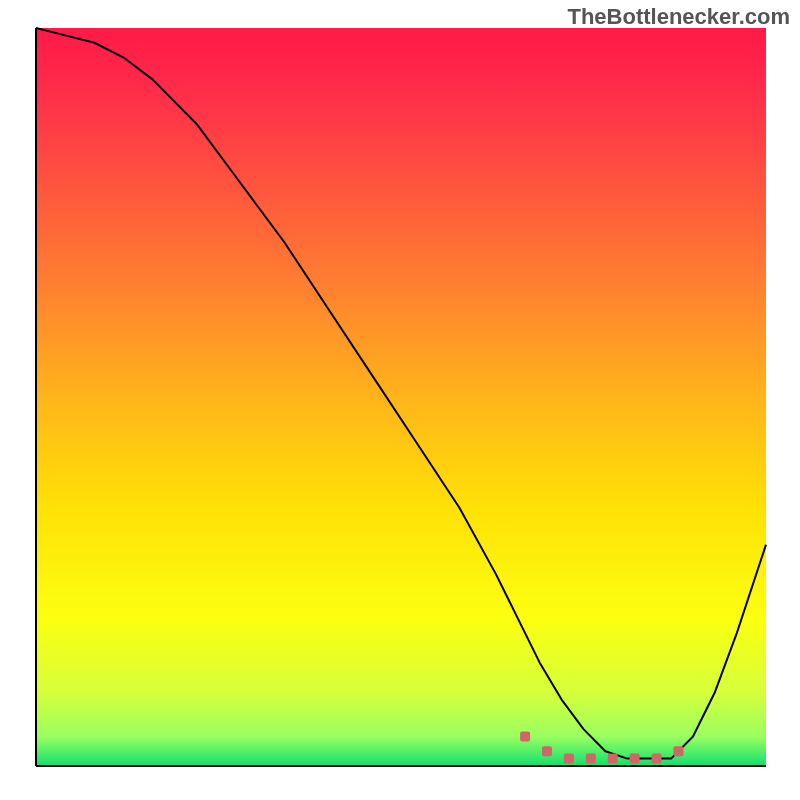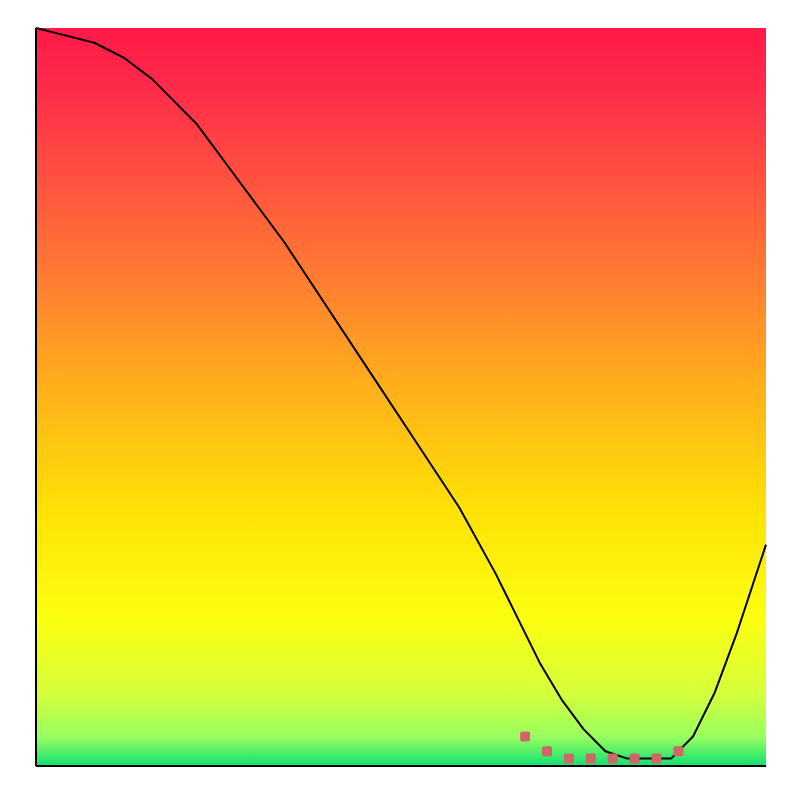--- a/index.html
+++ b/index.html
@@ -27,20 +27,21 @@
   svg {
     position: absolute;
     top: 0;
     left: 0;
   }
 </style>
 </head>
 <body>
 
 <div class="chart-container">
+  <div class="watermark">TheBottlenecker.com</div>
 
   <svg id="chart-svg" width="800" height="800" viewBox="0 0 800 800">
     <defs>
       <linearGradient id="bg-grad" x1="0" y1="0" x2="0" y2="1">
           <stop offset="0%" stop-color="#ff1a47"></stop>
           <stop offset="8%" stop-color="#ff2b4a"></stop>
           <stop offset="20%" stop-color="#ff5040"></stop>
           <stop offset="35%" stop-color="#ff8030"></stop>
           <stop offset="50%" stop-color="#ffb41a"></stop>
           <stop offset="65%" stop-color="#ffe106"></stop>

